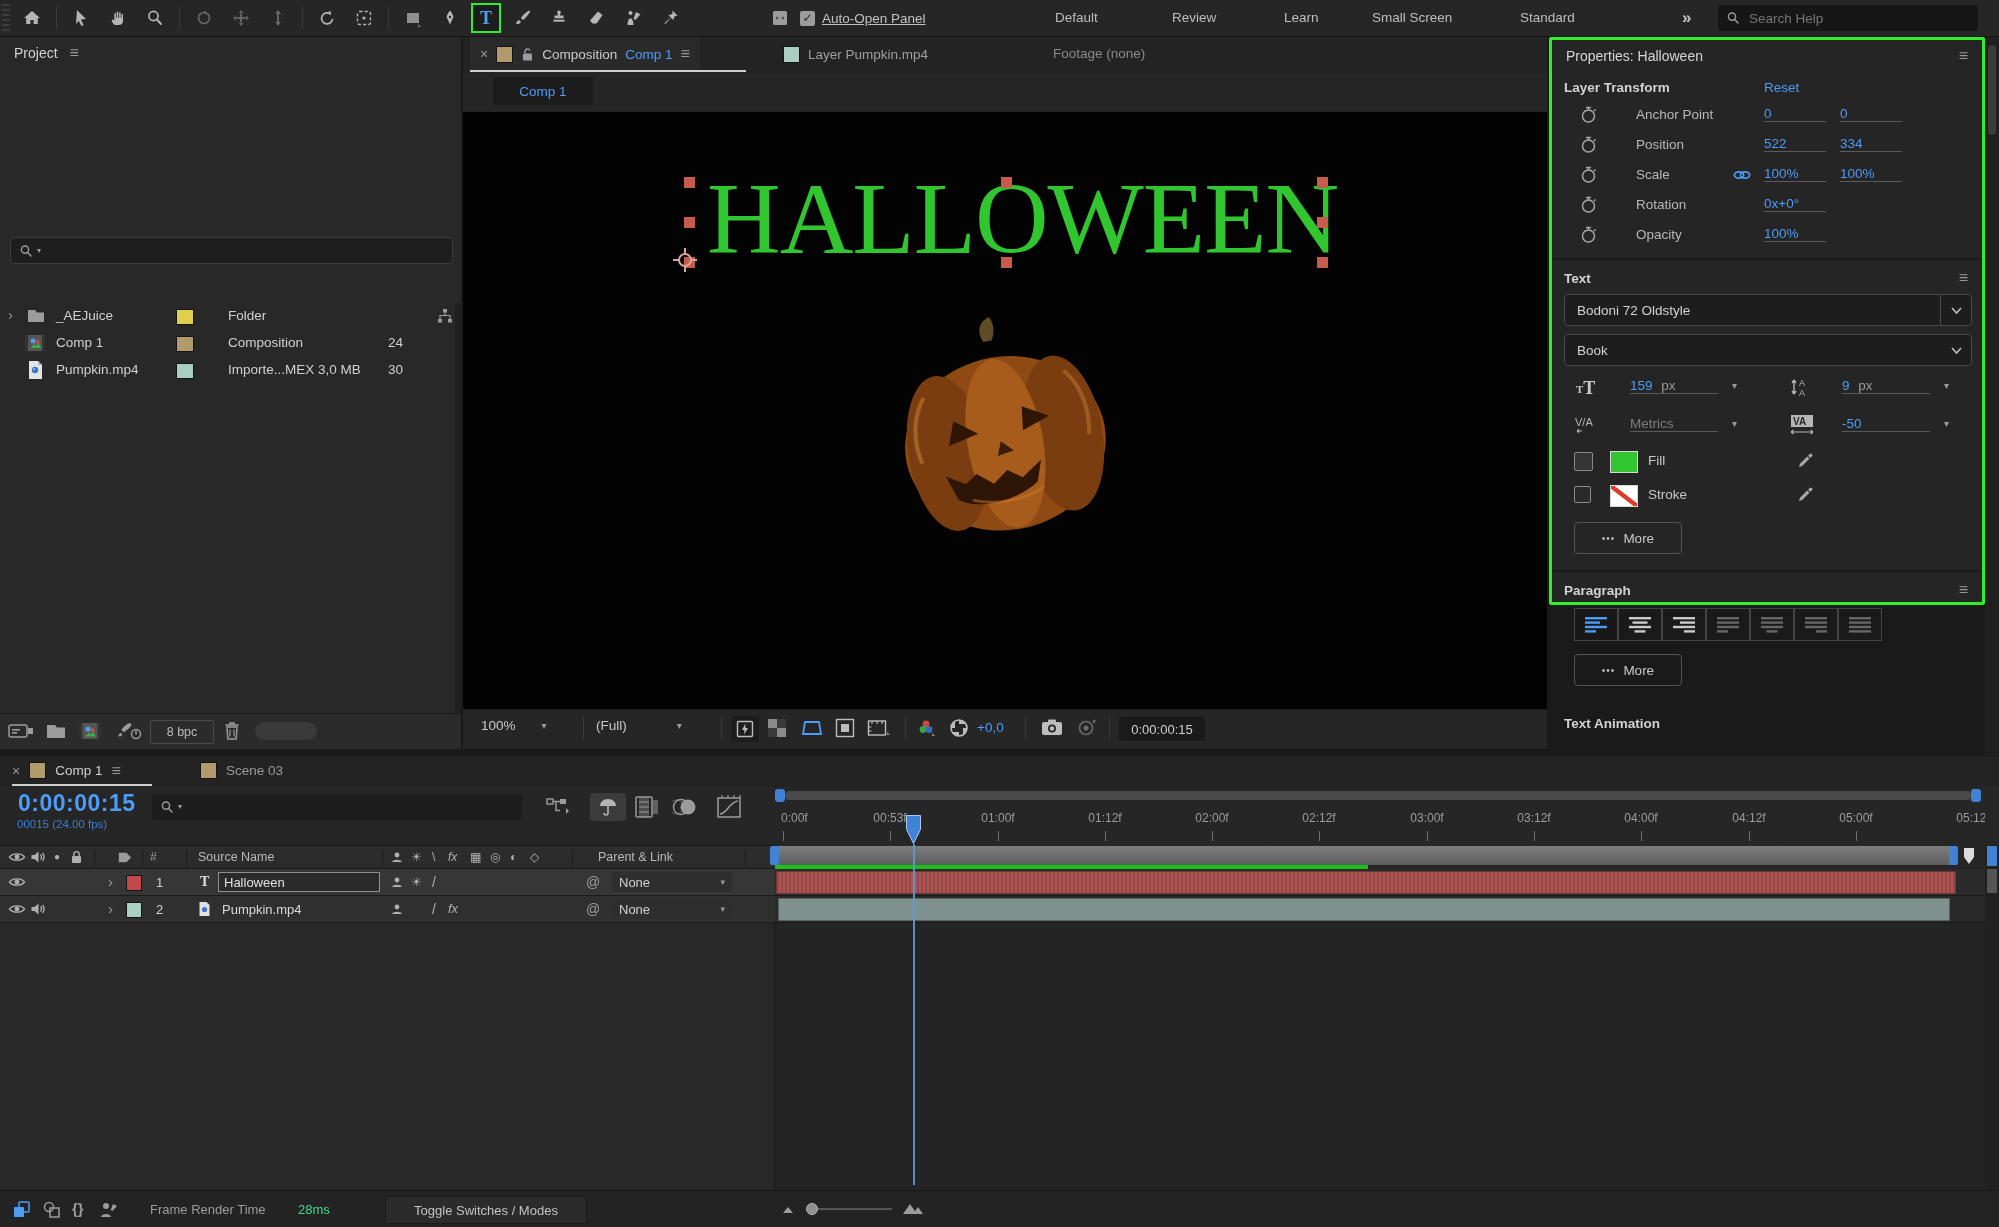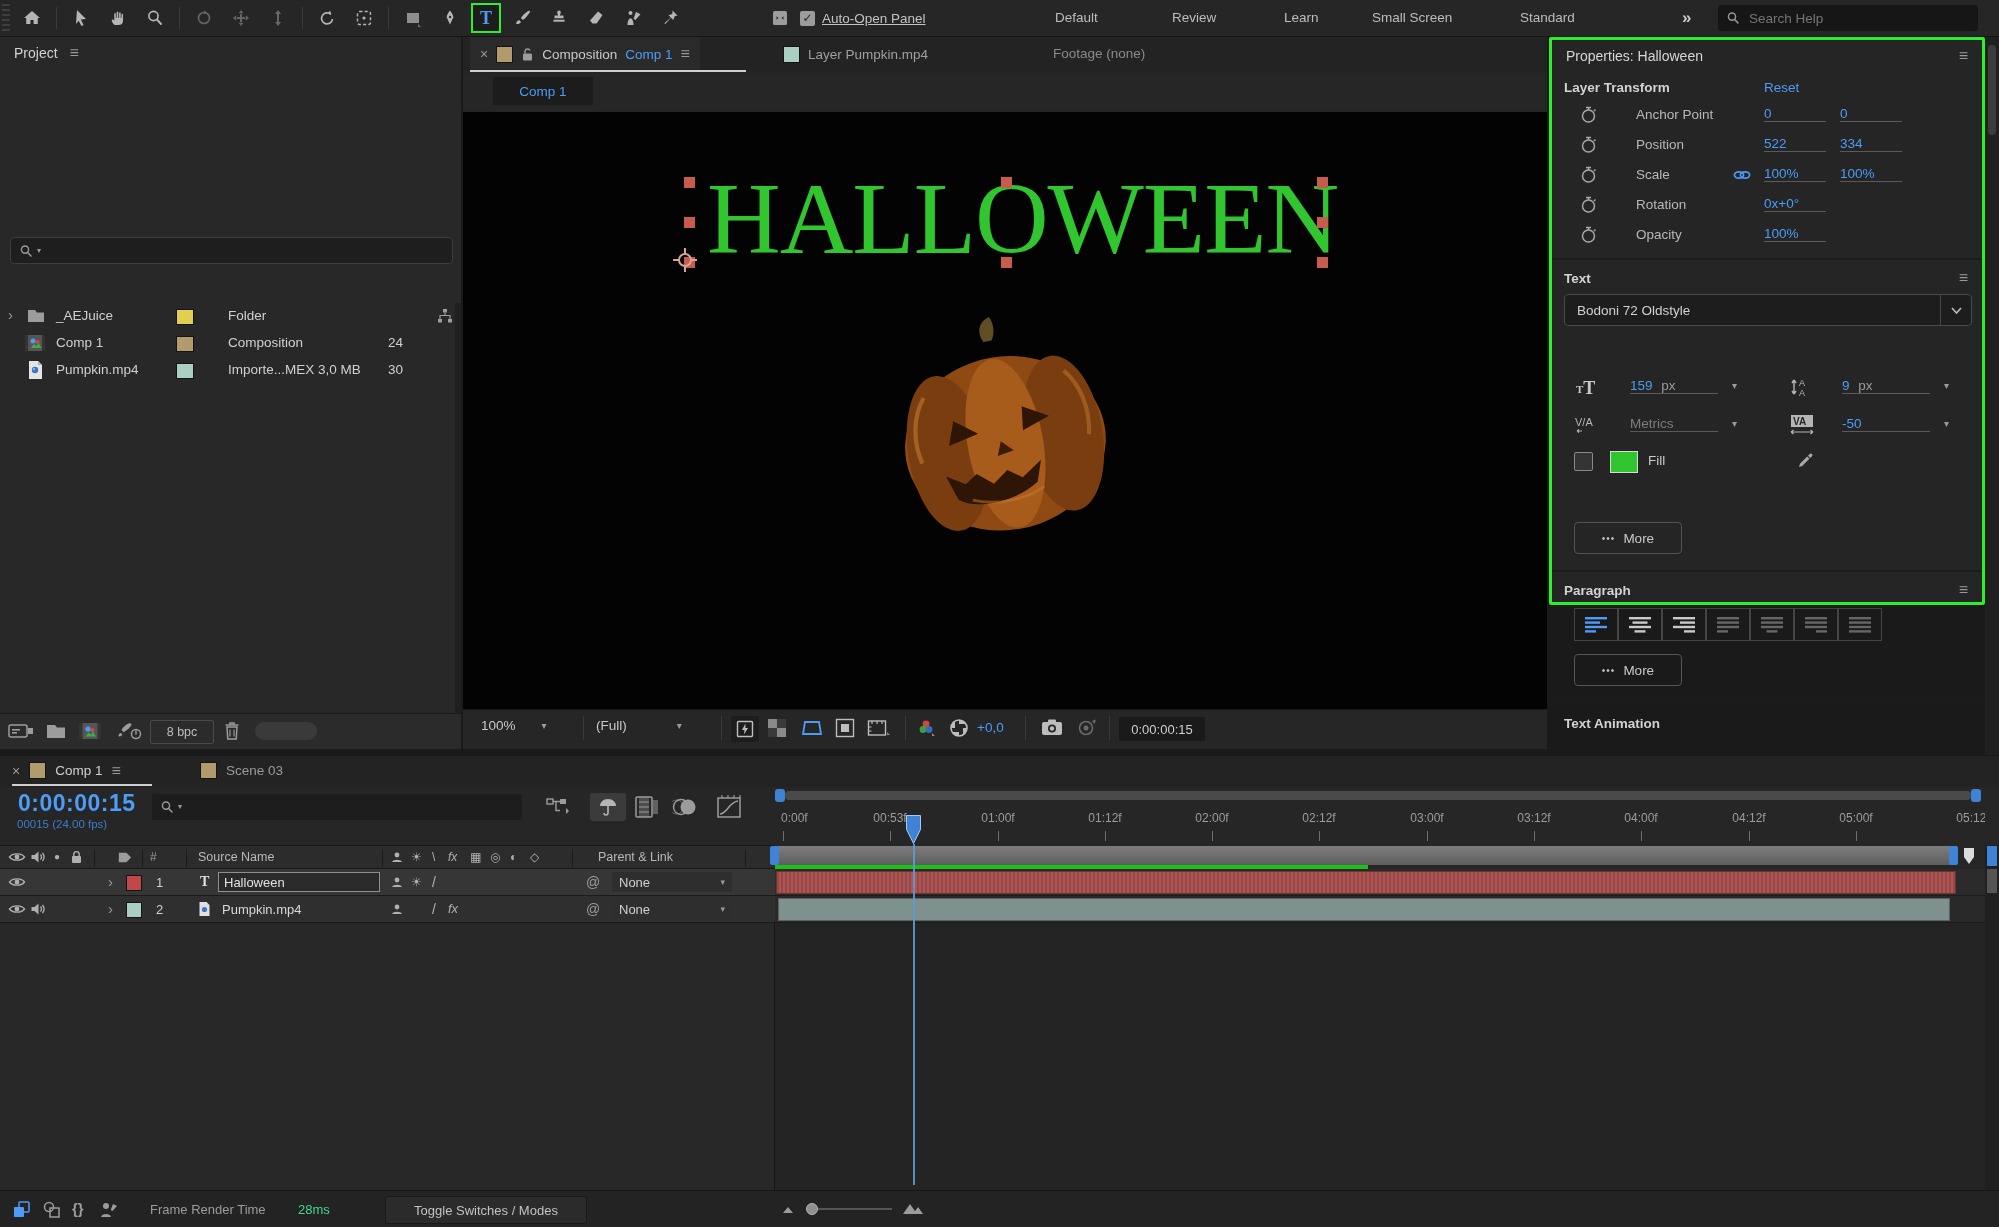--- a/index.html
+++ b/index.html
@@ -505,20 +505,28 @@
     </div>
 
     <div class="r ddbox" style="left:12px;top:254px;width:406px;height:30px;">
       <span style="padding-left:12px;font-size:13.5px;flex:1;">Bodoni 72 Oldstyle</span>
       <span class="ic" style="width:30px;height:100%;border-left:1px solid #4a4a4a;">
           <svg width="11" height="7" viewBox="0 0 11 7">
             <path d="M1 1l4.5 5L10 1" fill="none" stroke="#bdbdbd" stroke-width="1.6"></path>
           </svg>
         </span>
     </div>
+    <div class="r ddbox" style="left:12px;top:294px;width:406px;height:30px;">
+      <span style="padding-left:12px;font-size:13.5px;flex:1;">Book</span>
+      <span class="ic" style="width:30px;height:100%;">
+          <svg width="11" height="7" viewBox="0 0 11 7">
+            <path d="M1 1l4.5 5L10 1" fill="none" stroke="#bdbdbd" stroke-width="1.6"></path>
+          </svg>
+        </span>
+    </div>
 
     <div class="r" style="left:0;top:336px;width:430px;height:30px;">
       <span class="r ic" style="left:24px;top:2px;color:#c9c9c9;font-family:'Liberation Serif',serif;font-weight:bold;">
           <span style="font-size:11px;">T</span>
           <span style="font-size:18px;">T</span>
         </span>
       <span class="r field" style="left:78px;top:2px;width:88px;">
         <span>159</span>
         <span style="color:#9a9a9a;margin-left:5px;">px</span>
       </span>
@@ -567,20 +575,30 @@
       </div>
       <div class="r" style="left:58px;top:1px;width:26px;height:20px;background:var(--text-green);border:1px solid #d8d8d8;"></div>
       <span class="r" style="left:96px;top:3px;color:#c9c9c9;font-size:13.5px;">Fill</span>
       <span class="r ic" style="left:244px;top:0;">
           <svg width="20" height="20" viewBox="0 0 20 20">
             <path d="M3 17l1-3.2 7.2-7.2 2.2 2.2L6.2 16zM12 5.8l1.8-1.8a1.55 1.55 0 0 1 2.2 2.2L14.2 8z" fill="#a8a8a8"></path>
           </svg>
         </span>
     </div>
 
+    <div class="r" style="left:0;top:444px;width:430px;height:28px;">
+      <div class="r" style="left:22px;top:2px;width:17px;height:17px;border:1px solid #8a8a8a;border-radius:2px;background:#2a2a2a;box-sizing:border-box;"></div>
+      <div class="r" style="left:58px;top:1px;width:26px;height:20px;border:1px solid #d8d8d8;background:linear-gradient(to top right,#ffffff 42%,#e03a2a 44%,#e03a2a 56%,#ffffff 58%);"></div>
+      <span class="r" style="left:96px;top:3px;color:#c9c9c9;font-size:13.5px;">Stroke</span>
+      <span class="r ic" style="left:244px;top:0;">
+          <svg width="20" height="20" viewBox="0 0 20 20">
+            <path d="M3 17l1-3.2 7.2-7.2 2.2 2.2L6.2 16zM12 5.8l1.8-1.8a1.55 1.55 0 0 1 2.2 2.2L14.2 8z" fill="#a8a8a8"></path>
+          </svg>
+        </span>
+    </div>
 
     <div class="r ic" style="left:22px;top:482px;width:106px;height:30px;border:1px solid #555;border-radius:4px;gap:8px;">
       <span style="color:#bdbdbd;font-size:10px;letter-spacing:1px;">•••</span>
       <span style="color:#c9c9c9;font-size:13.5px;">More</span>
     </div>
 
     <div class="r" style="left:0;top:530px;width:430px;height:2px;background:#1b1b1b;"></div>
 
     <div class="row" style="position:absolute;left:12px;top:542px;width:404px;justify-content:space-between;">
       <span style="color:#d2d2d2;font-size:13.5px;font-weight:bold;">Paragraph</span>

